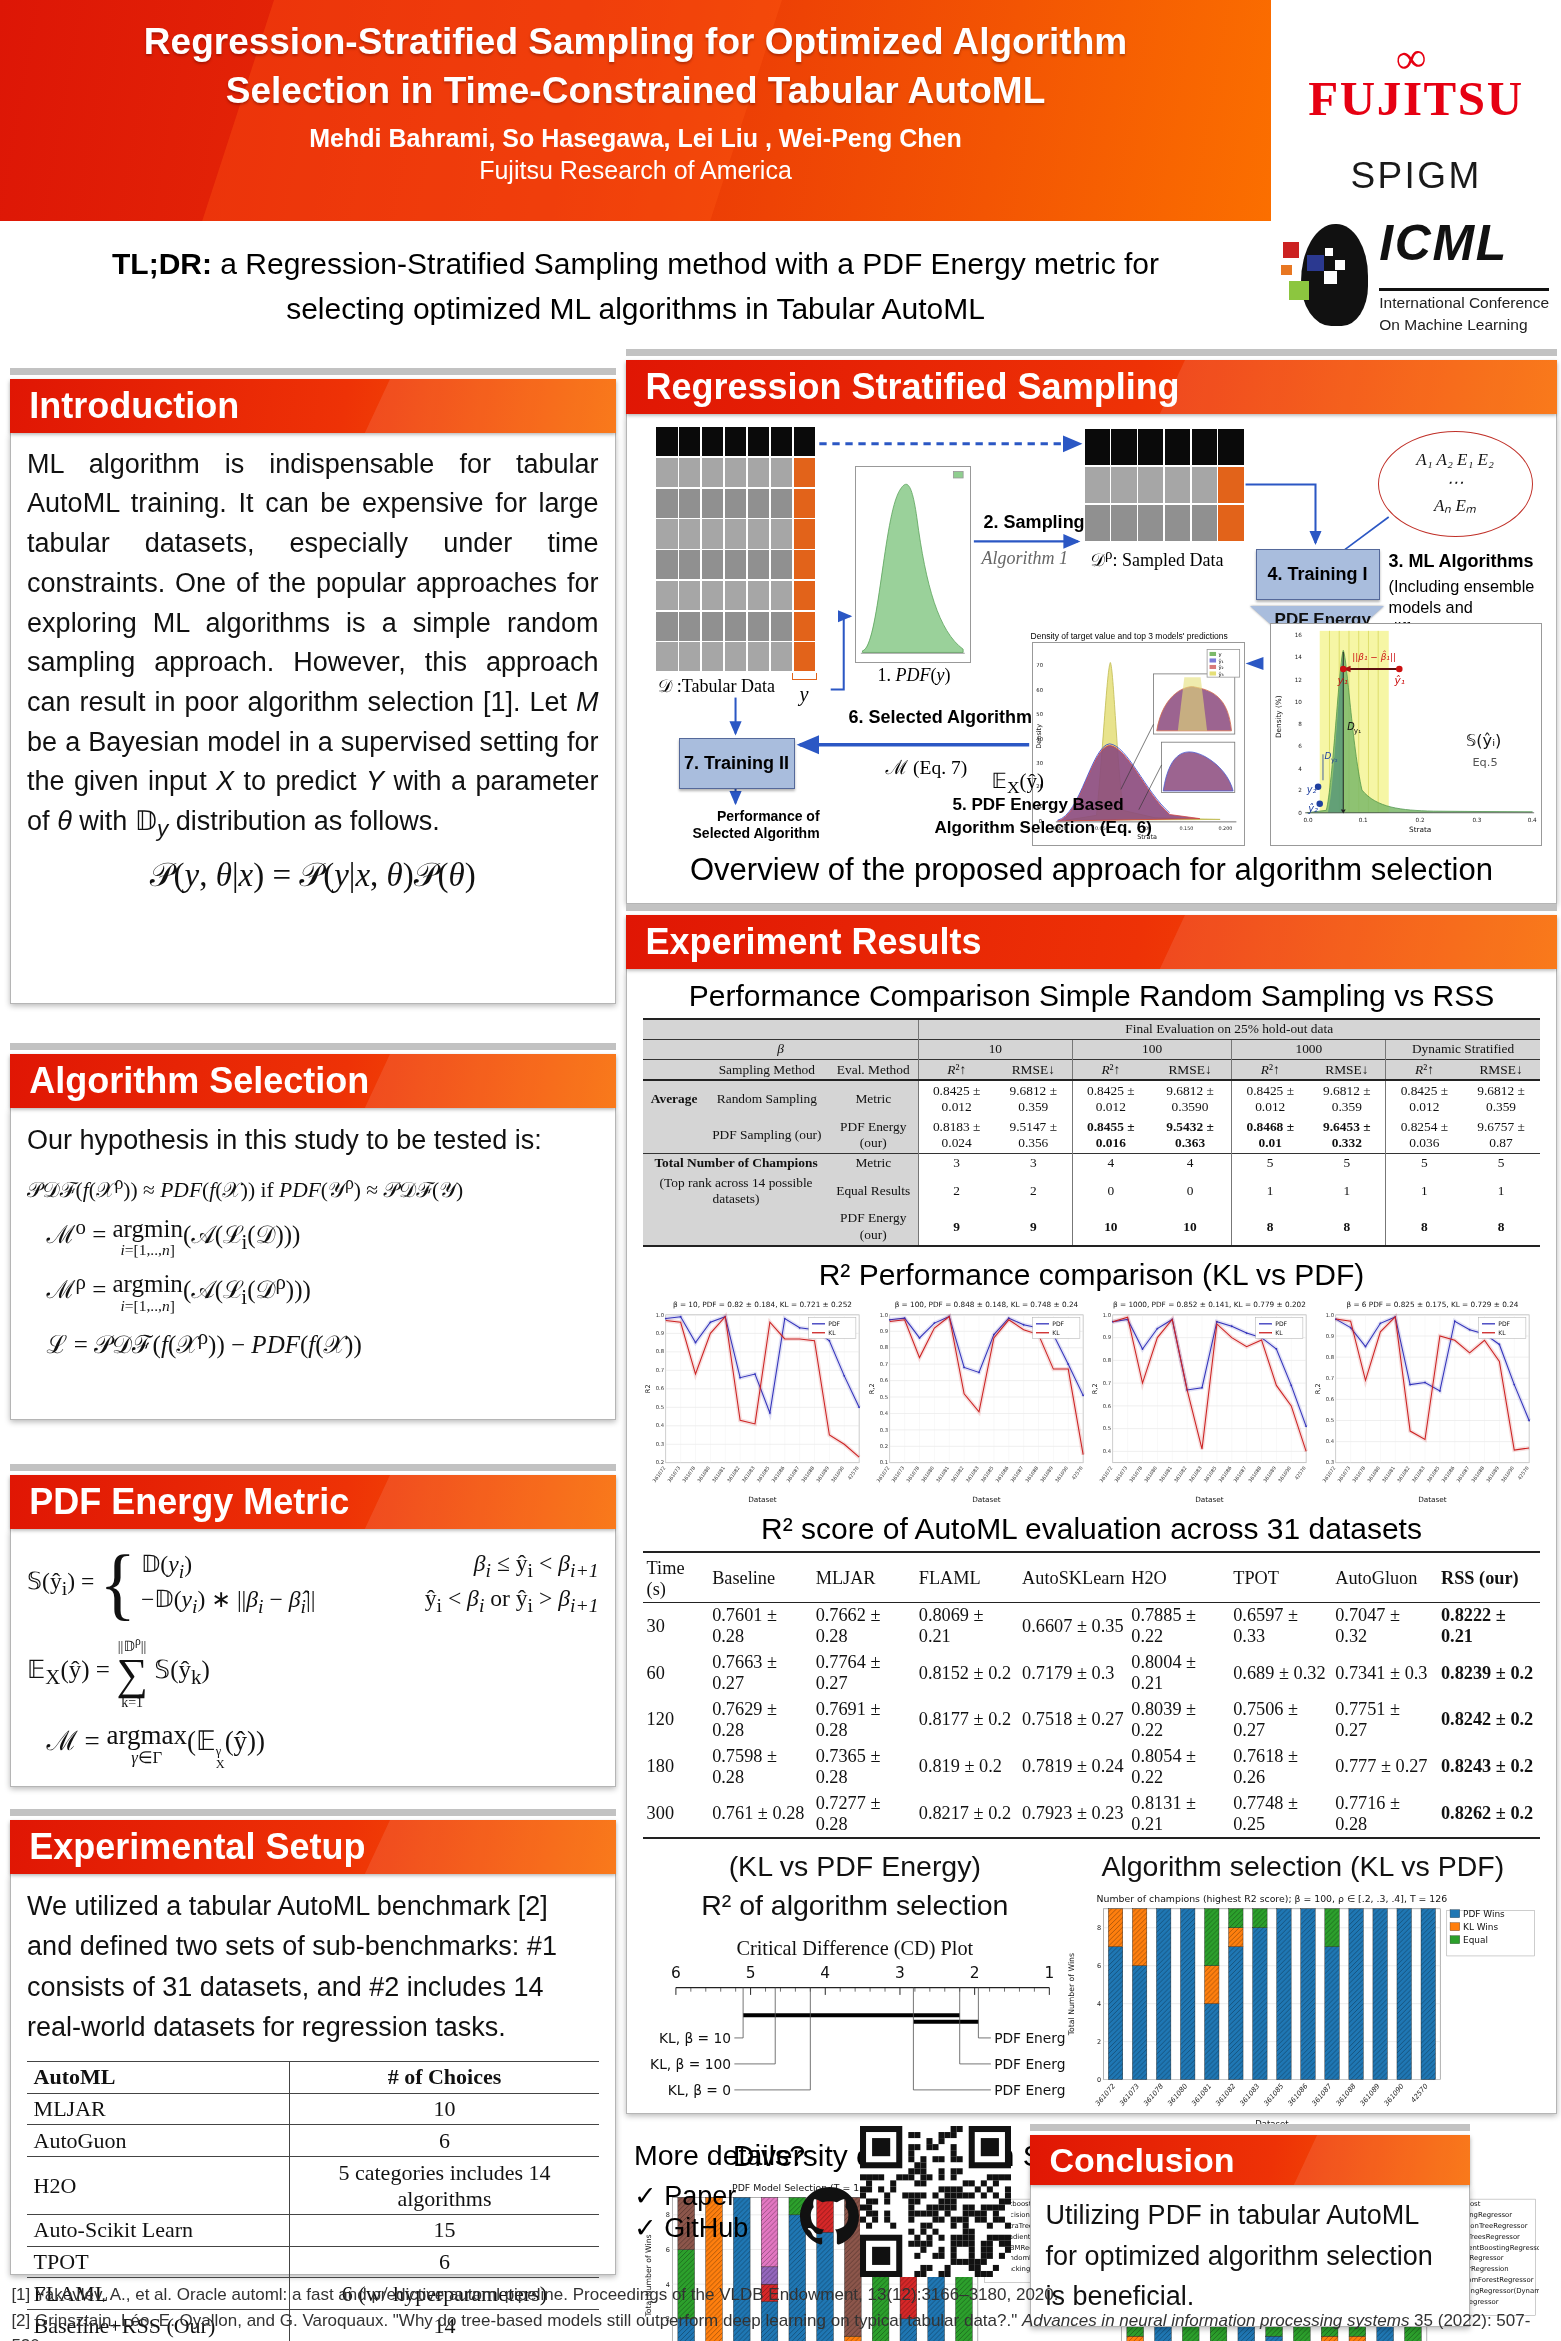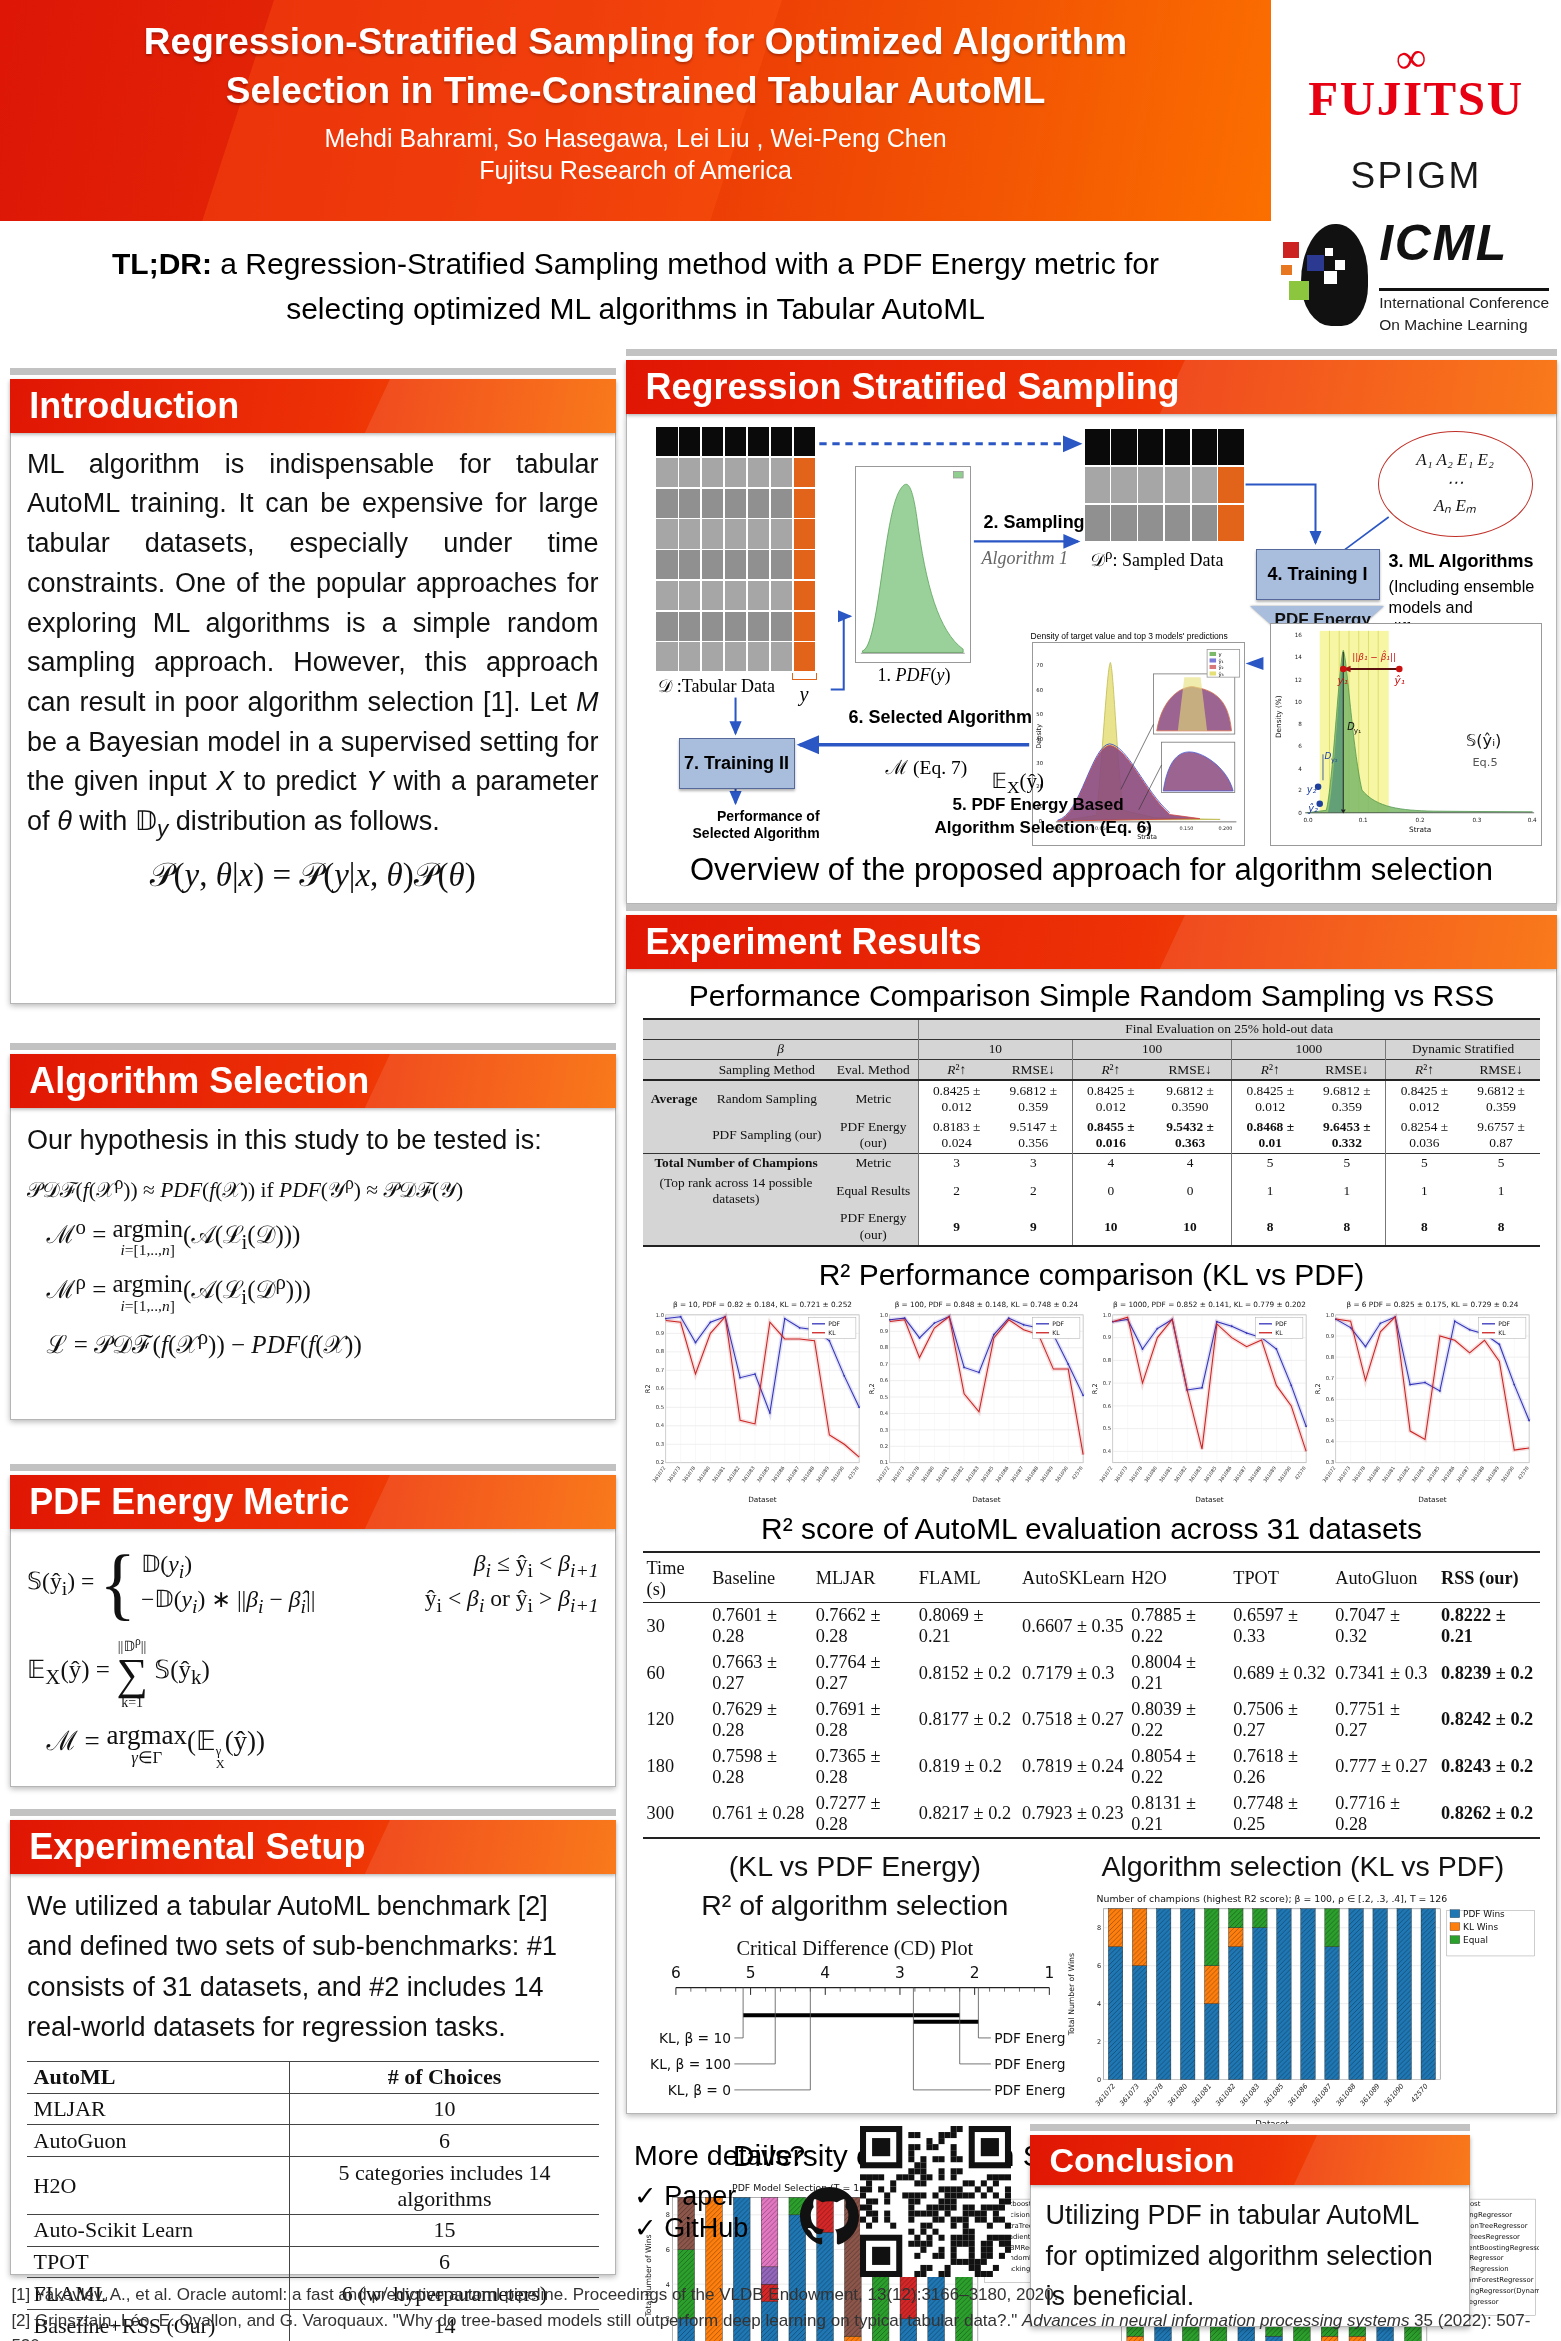--- a/index.html
+++ b/index.html
@@ -6,21 +6,21 @@
   body{width:1561px;height:2342px;position:relative;overflow:hidden;background:#ffffff;
        font-family:"Liberation Sans",sans-serif;color:#111;}
   
   .hdr{position:absolute;left:0;top:0;width:1271px;height:221px;
        background:linear-gradient(100deg,#dd1606 0%,#e93107 45%,#f35503 78%,#fb6f00 100%);
        color:#fff;text-align:center;overflow:hidden;}
   .hdr:before{content:"";position:absolute;left:18%;top:-65px;width:40%;height:407px;
        background:rgba(255,90,20,.35);transform:skewX(-18deg);}
   .hdr-title{position:relative;font-size:37px;font-weight:bold;line-height:1.32;margin-top:18px;
        text-shadow:0 1.6px 2.4px rgba(60,0,0,.35);}
-  .hdr-authors{position:relative;font-size:25px;margin-top:8.1px;}
+  .hdr-authors{position:relative;font-size:25px;margin-top:8.1px;font-weight:bold;}
   .hdr-affil{position:relative;font-size:25px;margin-top:3.3px;}
   .logobox{position:absolute;left:1271px;top:0;width:290px;height:351px;background:#fff;text-align:center;}
   .fujitsu{position:relative;display:inline-block;margin-top:70px;font-size:49px;font-weight:bold;
        letter-spacing:1.6px;color:#e60012;font-family:"Liberation Serif",serif;}
   .fj-inf{position:absolute;left:88px;top:-36px;font-size:42px;font-weight:bold;transform:rotate(-8deg);}
   .spigm{font-size:37px;color:#1a1a1a;margin-top:28px;letter-spacing:2.4px;}
   .icml{display:flex;align-items:center;justify-content:center;gap:11.4px;margin-top:21px;}
   .icml-head{position:relative;width:85px;height:104px;}
   .icml-skull{position:absolute;left:18px;top:0;width:67px;height:102px;background:#111;
        border-radius:52% 48% 40% 46%/58% 52% 40% 44%;}

